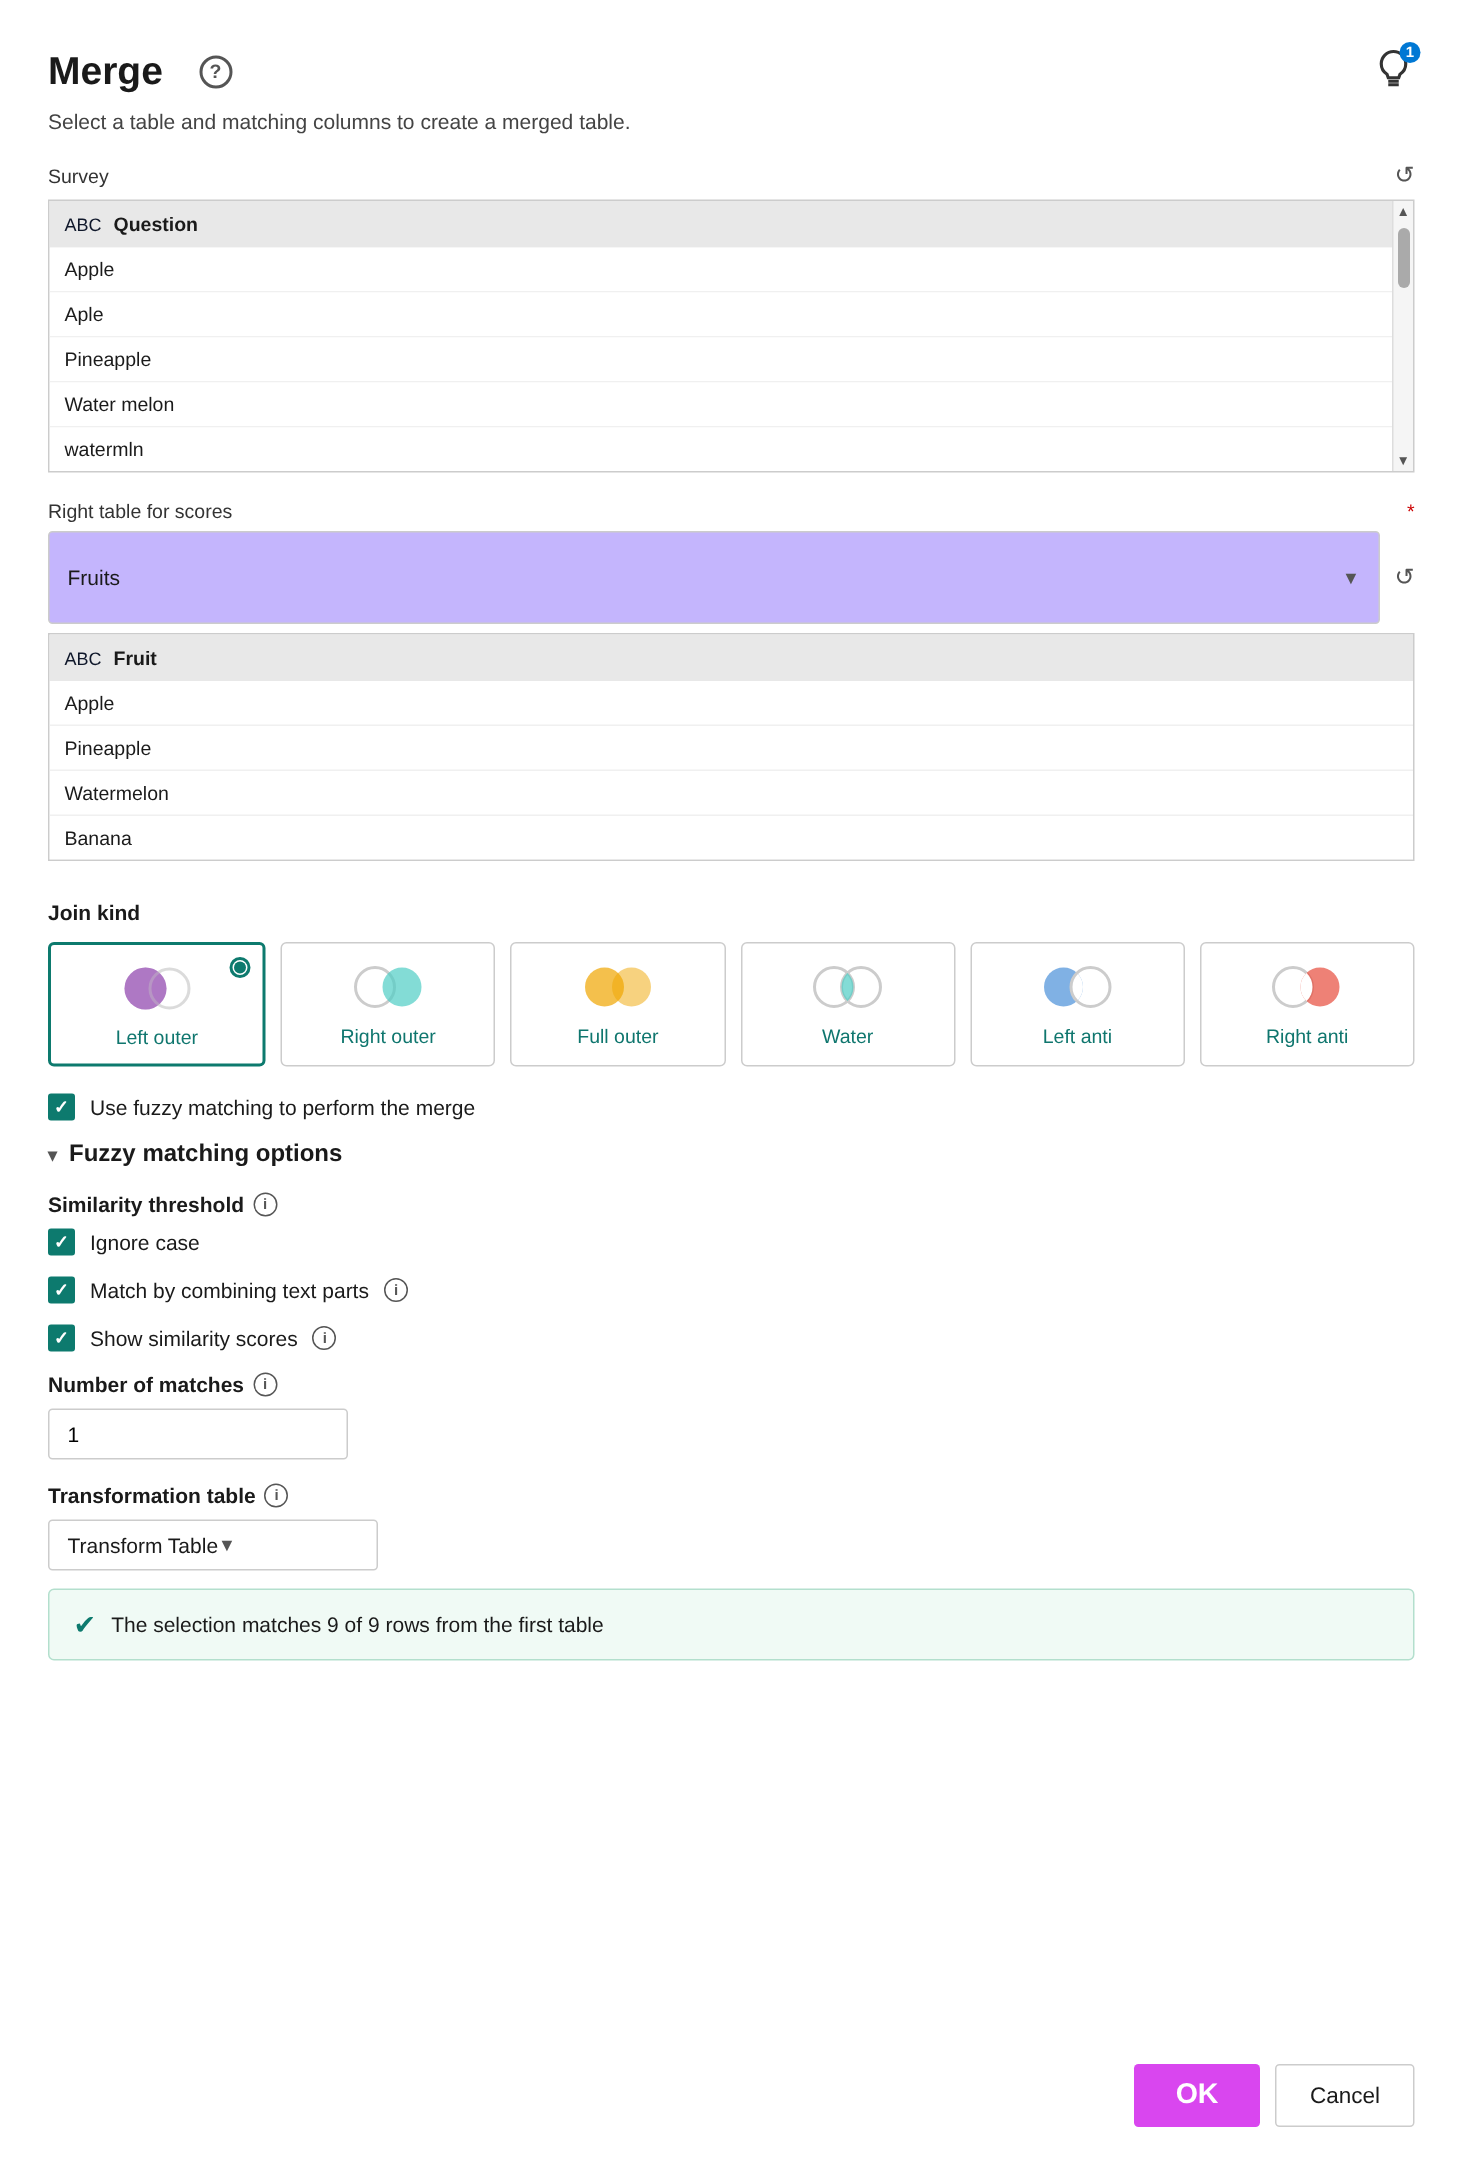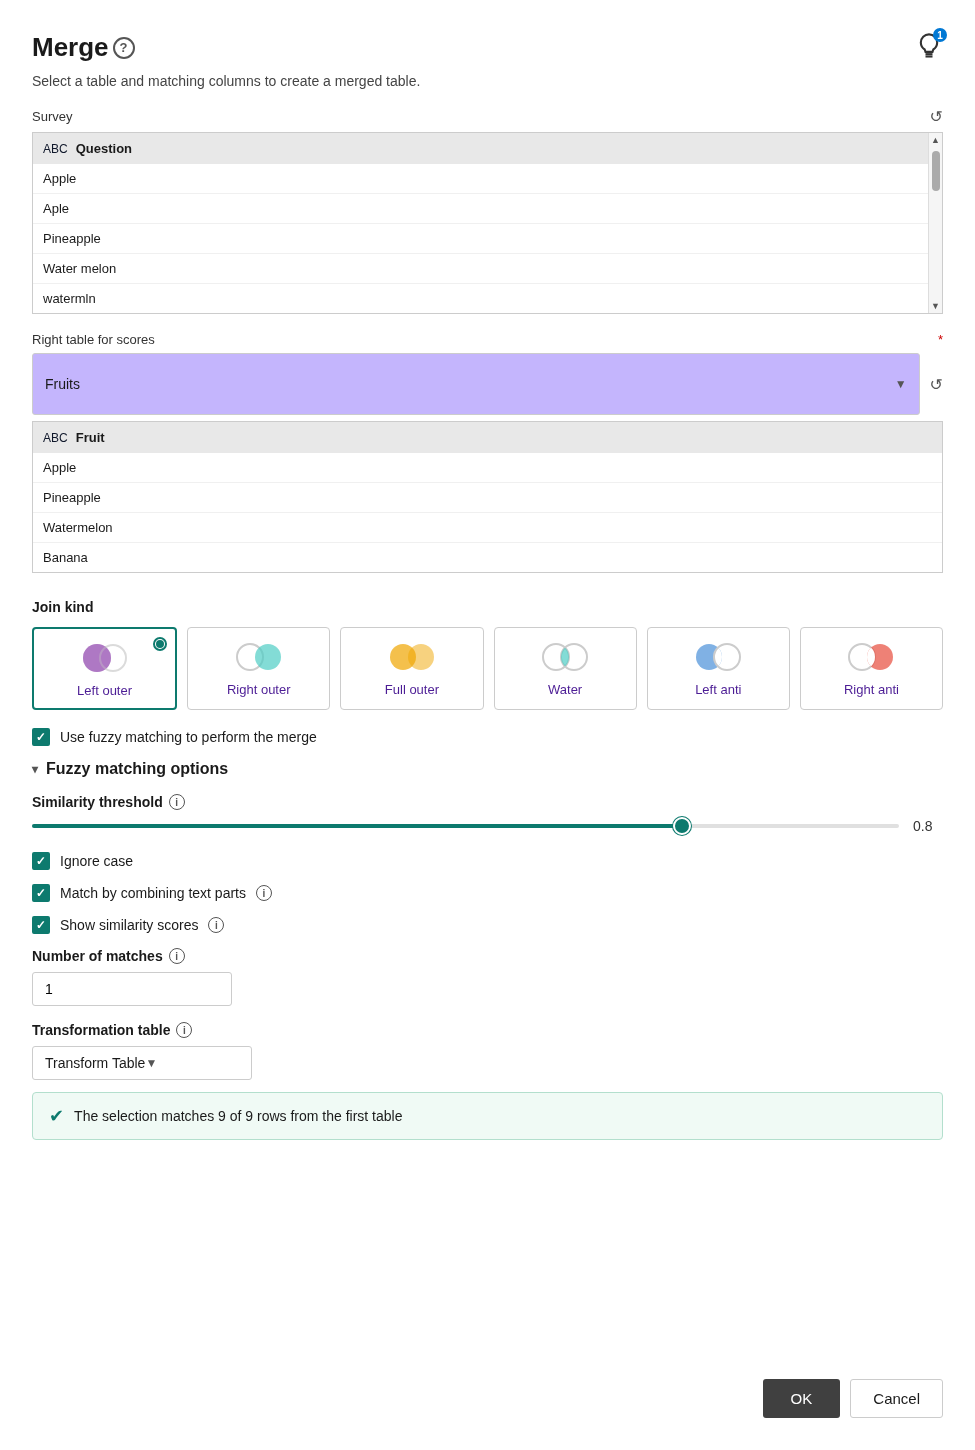--- a/index.html
+++ b/index.html
@@ -22,21 +22,21 @@
     }
     .header-row {
       display: flex;
       align-items: center;
       justify-content: space-between;
       margin-bottom: 10px;
     }
     .title-area {
       display: flex;
       align-items: center;
-      gap: 4px;
+      gap: 24px;
     }
     .title {
       font-size: 26px;
       font-weight: 700;
       color: #1a1a1a;
     }
     .help-icon {
       width: 22px; height: 22px;
       border-radius: 50%;
       border: 2px solid #555;
@@ -197,21 +197,21 @@
       display: flex; align-items: center; justify-content: center;
     }
     .join-option .selected-dot::after {
       content: '';
       width: 8px; height: 8px;
       border-radius: 50%;
       background: #0d7a6e;
     }
     .join-option-label {
       font-size: 13px;
-      color: #4c1d95;
+      color: #0f766e;
       margin-top: 8px;
       text-align: center;
     }
     
     .venn {
       width: 52px; height: 34px;
       position: relative;
       display: flex; align-items: center; justify-content: center;
     }
     .venn-circle {
@@ -340,27 +340,27 @@
     .status-text { font-size: 14px; color: #1a1a1a; }
     
     .footer {
       display: flex;
       justify-content: flex-end;
       gap: 10px;
       margin-top: auto;
       padding-top: 16px;
     }
     .btn-ok {
-      background: #404040;
+      background: #d946ef;
       color: #fff;
       border: none;
       border-radius: 3px;
       padding: 10px 28px;
-      font-size: 15px;
-      font-weight: 400;
+      font-size: 19px;
+      font-weight: 700;
       cursor: pointer;
     }
     .btn-cancel {
       background: #fff;
       color: #1a1a1a;
       border: 1px solid #ccc;
       border-radius: 3px;
       padding: 10px 22px;
       font-size: 15px;
       cursor: pointer;
@@ -523,27 +523,20 @@
 
   <div class="fuzzy-header">
     <span class="chevron">▾</span>
     <span>Fuzzy matching options</span>
   </div>
 
   <div class="field-label">
     <span>Similarity threshold</span>
     <span class="info-icon">i</span>
   </div>
-  <div class="slider-row">
-    <div class="slider-track">
-      <div class="slider-fill"></div>
-      <div class="slider-thumb"></div>
-    </div>
-    <span class="slider-value">0.8</span>
-  </div>
 
   <div class="checkbox-row">
     <div class="checkbox">
       <span class="checkmark">✓</span>
     </div>
     <span class="checkbox-label">Ignore case</span>
   </div>
 
   <div class="checkbox-row">
     <div class="checkbox">

